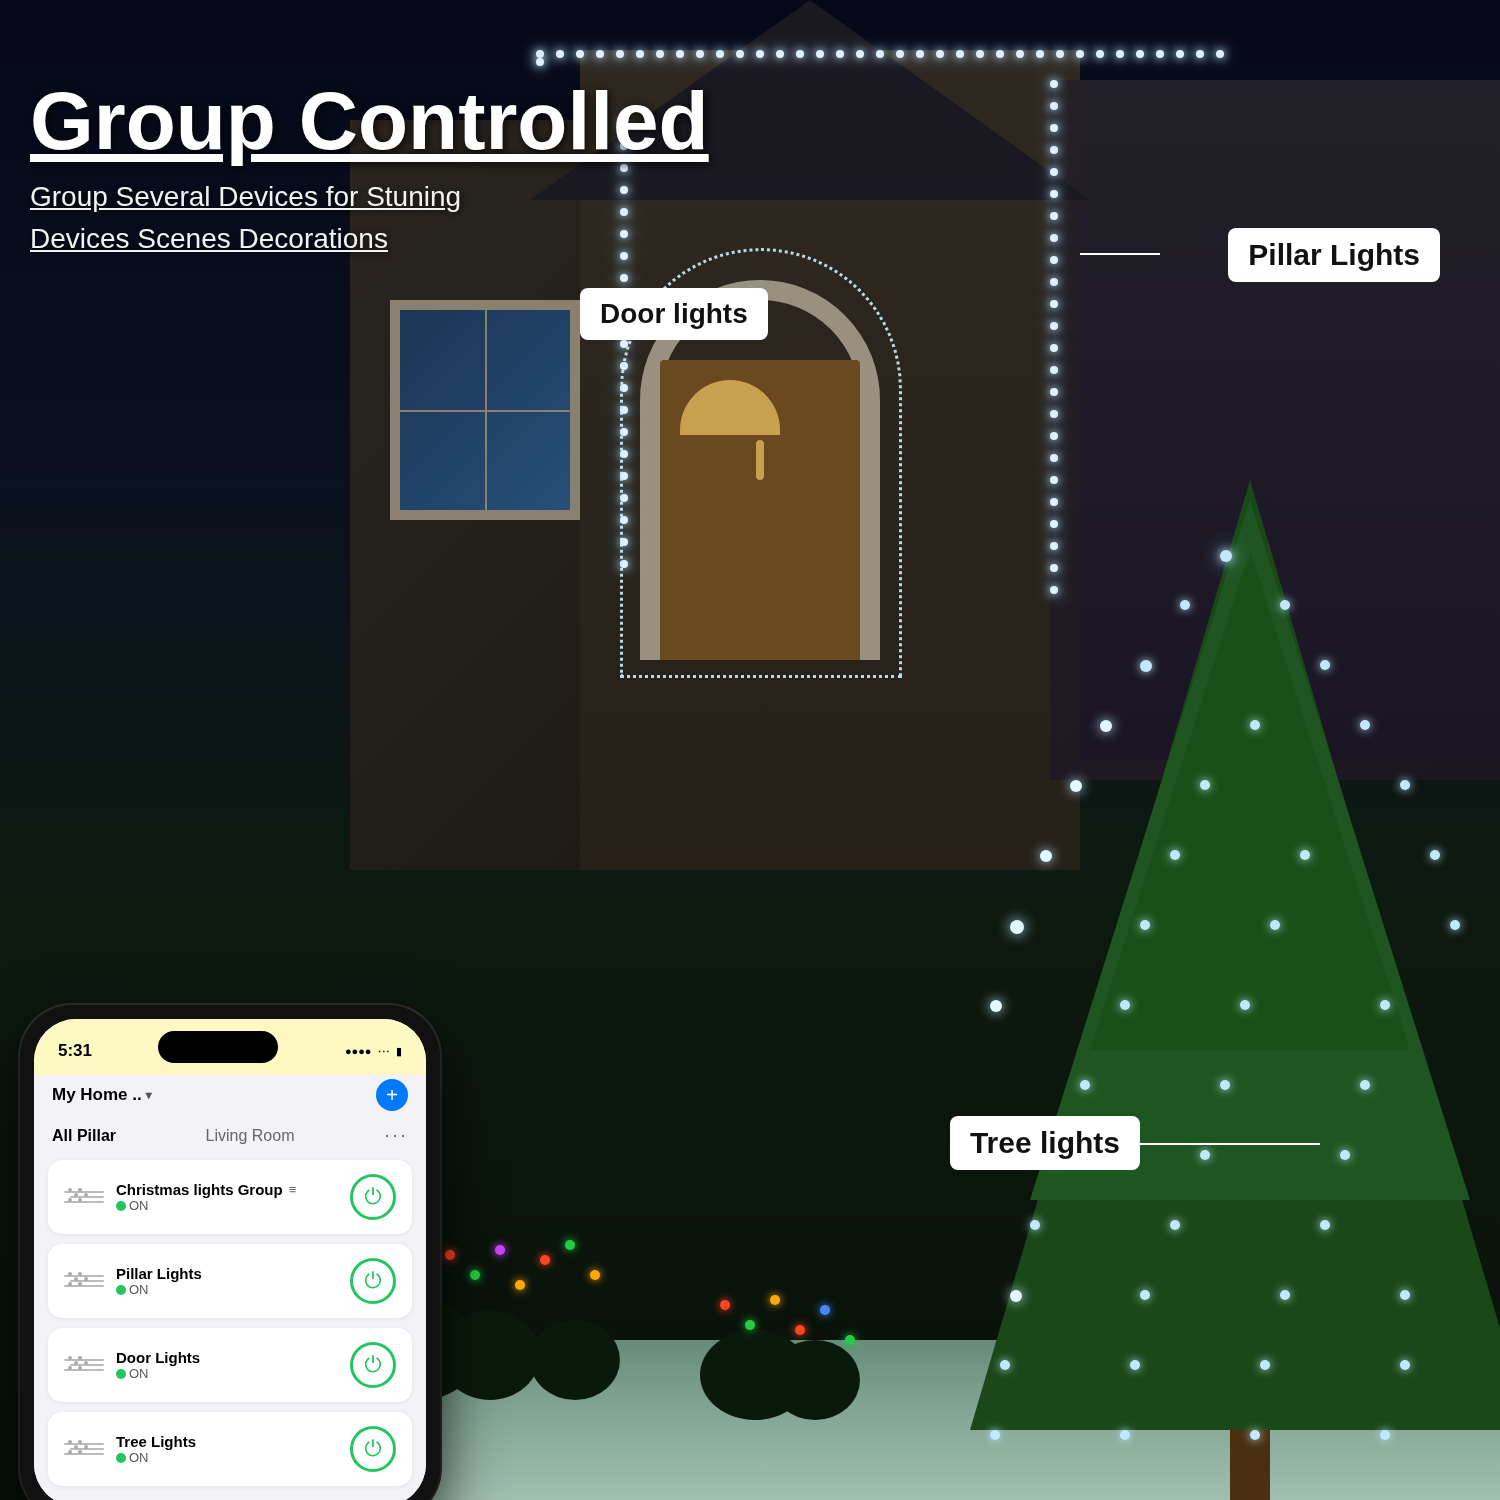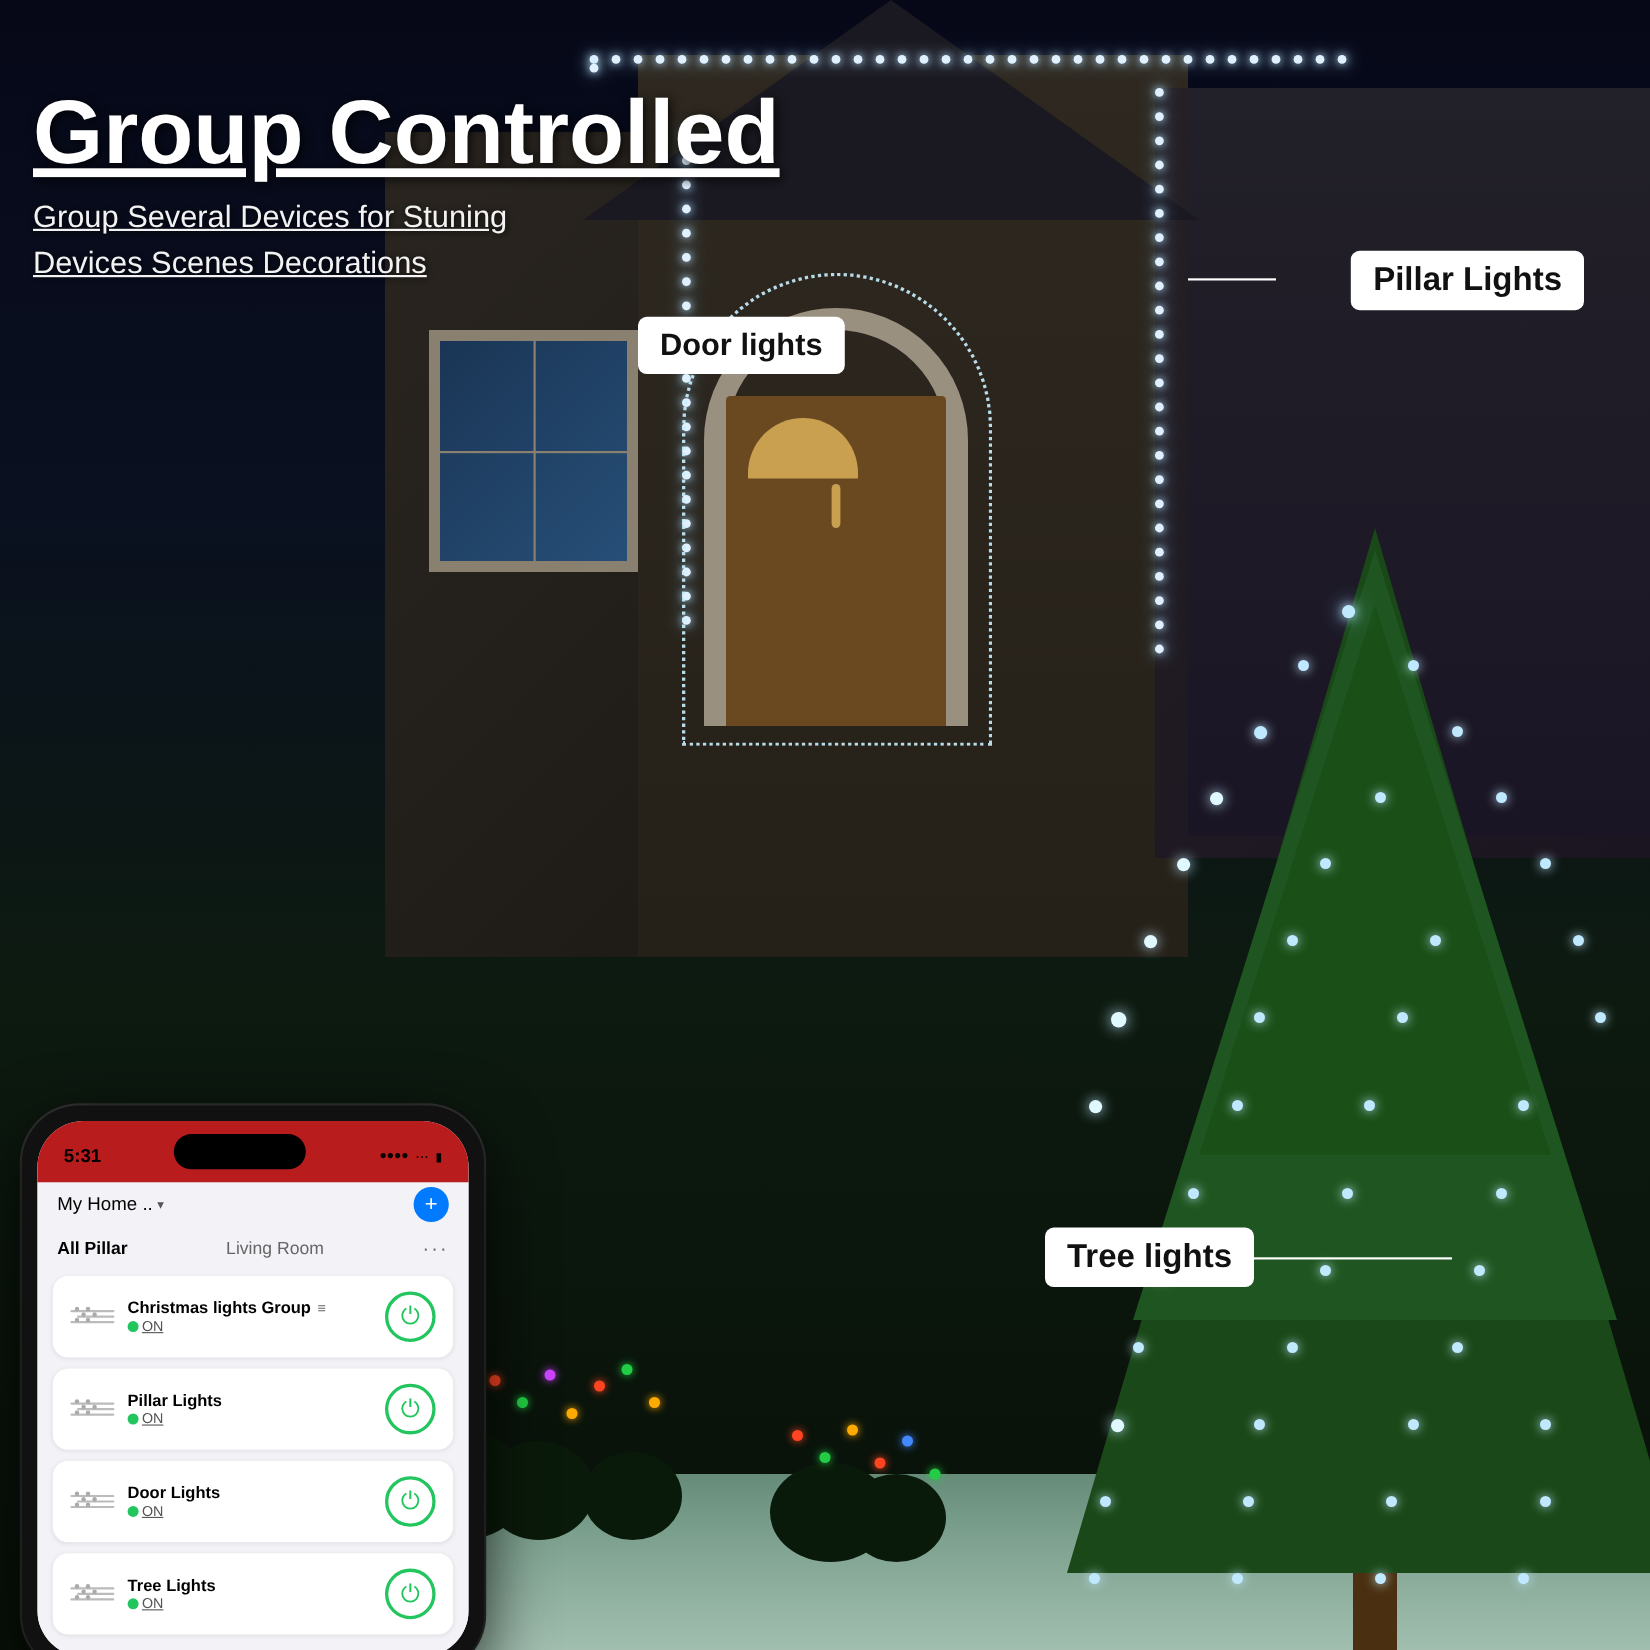--- a/index.html
+++ b/index.html
@@ -67,21 +67,21 @@
       box-shadow: 0 20px 60px rgba(0,0,0,0.8), 0 0 0 2px #333;
     }
 
     .phone-screen {
       background: #f2f2f7;
       border-radius: 42px;
       overflow: hidden;
     }
 
     .phone-notch-bar {
-      background: #b91c1c;
+      background: #fef9c3;
       padding: 12px 24px 4px;
       display: flex;
       align-items: center;
       justify-content: space-between;
     }
 
     .status-time {
       font-size: 17px;
       font-weight: 600;
       color: #000;
@@ -106,21 +106,21 @@
     .app-header {
       background: #f2f2f7;
       padding: 4px 18px 10px;
       display: flex;
       align-items: center;
       justify-content: space-between;
     }
 
     .home-title {
       font-size: 17px;
-      font-weight: 400;
+      font-weight: 700;
       color: #000;
       display: flex;
       align-items: center;
       gap: 4px;
     }
 
     .chevron-down {
       font-size: 12px;
       color: #555;
     }
@@ -239,21 +239,20 @@
       font-size: 13px;
       color: #666;
     }
 
     .device-status {
       font-size: 13px;
       color: #555;
       display: flex;
       align-items: center;
       gap: 3px;
-      text-decoration: underline;
     }
 
     .status-dot {
       width: 10px;
       height: 10px;
       border-radius: 50%;
       background: #ccc;
     }
 
     .power-btn {

